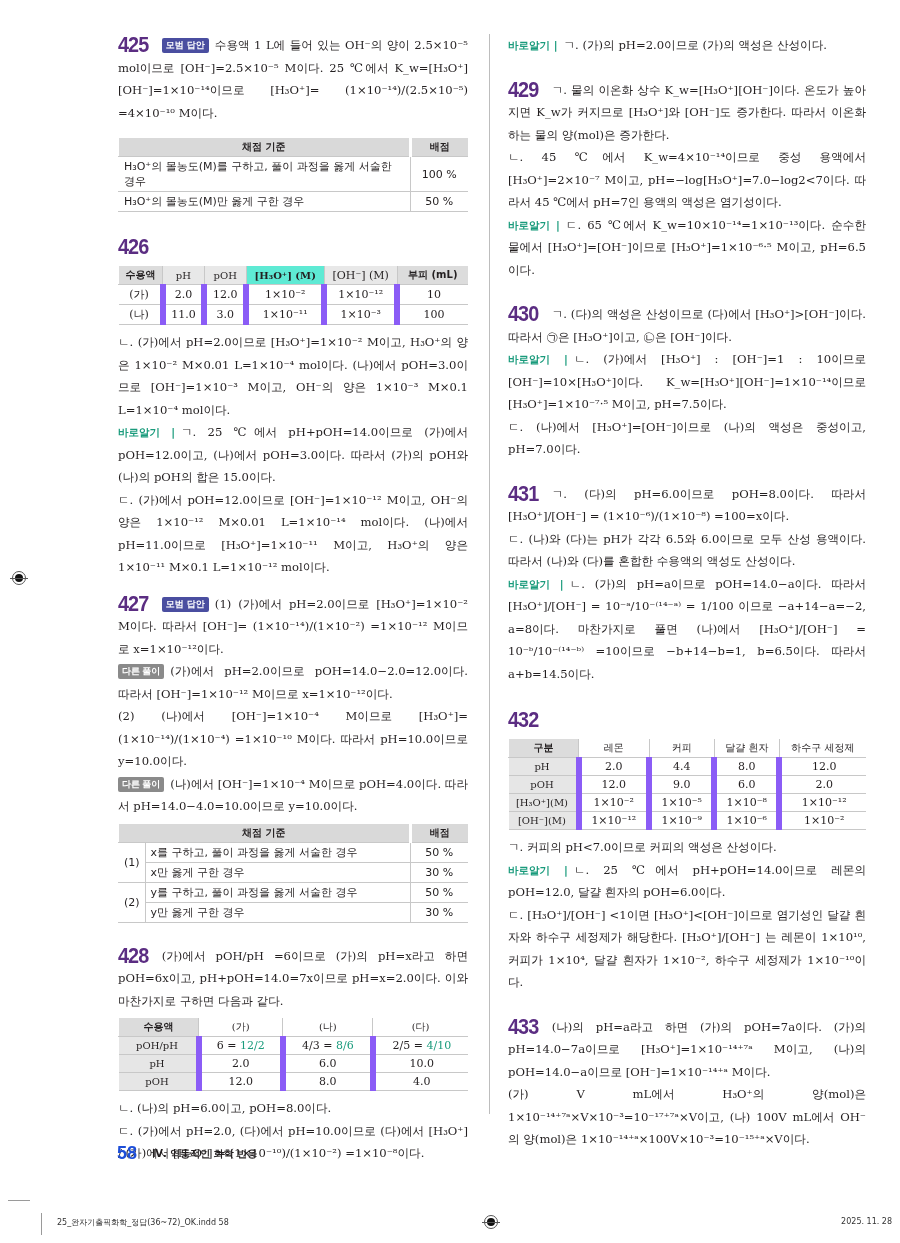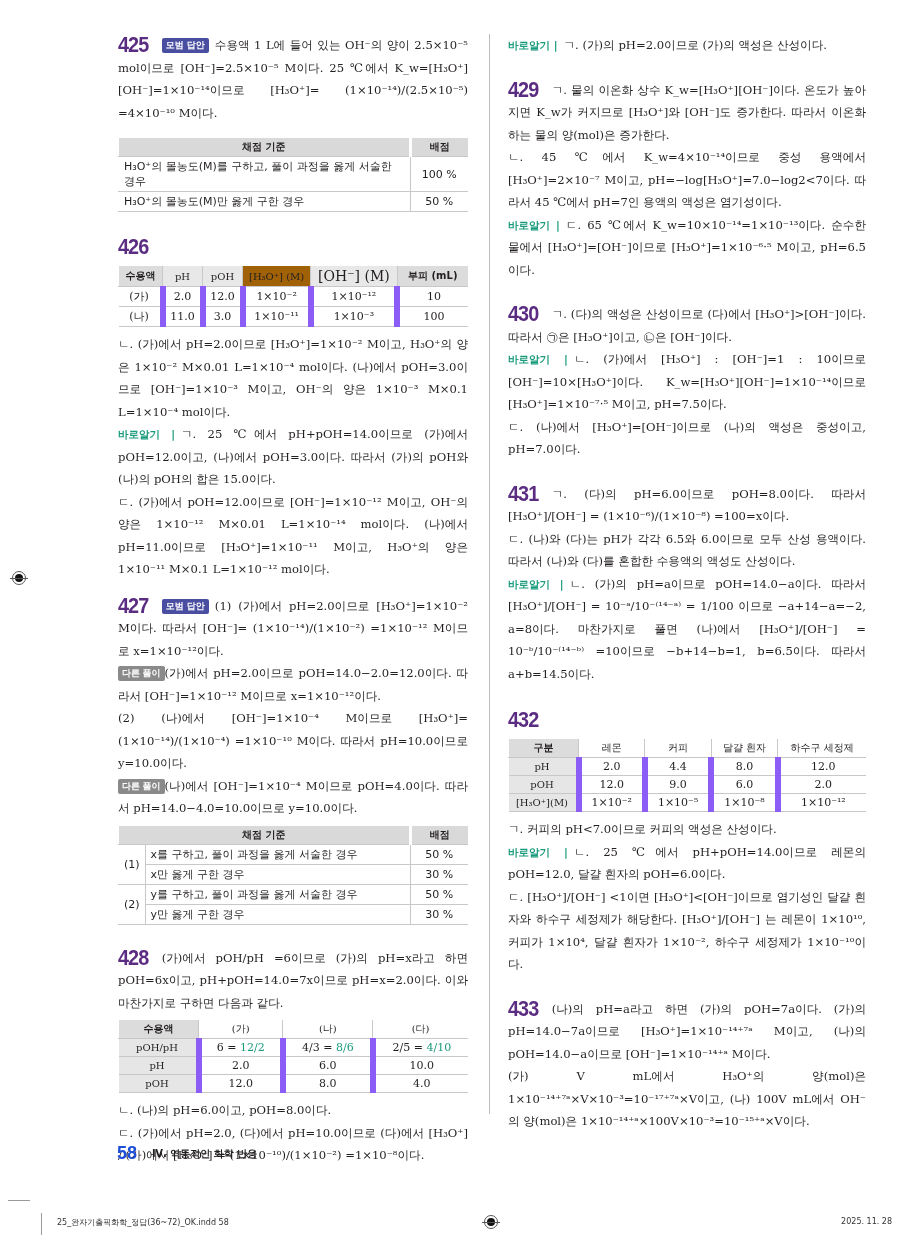--- a/index.html
+++ b/index.html
@@ -8,21 +8,21 @@
 
   .col { position: absolute; top: 34px; }
   .col-left { left: 118px; width: 350px; }
   .col-right { left: 508px; width: 358px; }
   .divider-v { position: absolute; left: 489px; top: 34px; width: 1px; height: 1080px; background: #bdbdbd; }
 
   .p { line-height: 22.5px; text-align: justify; white-space: normal; }
   .qnum { font-family: "Liberation Sans", "DejaVu Sans", sans-serif; font-weight: bold; color: #5b2d82; font-size: 22px; letter-spacing: -1px; display: inline-block; vertical-align: -3px; margin-right: 10px; transform: scaleX(0.9); transform-origin: left; }
   .qnum-block { display: block; margin-bottom: 6px; }
   .badge-model { display: inline-block; background: #4a4ea0; color: #fff; font-family: "DejaVu Sans", sans-serif; font-size: 9px; font-weight: bold; padding: 1px 4px; border-radius: 2px; margin-right: 6px; vertical-align: 1px; line-height: 13px; }
-  .badge-alt { display: inline-block; background: #8a8a8a; color: #fff; font-family: Liberation Sans, sans-serif; font-size: 9px; font-weight: bold; padding: 1px 4px; border-radius: 2px; margin-right: 0; vertical-align: 1px; line-height: 13px; }
+  .badge-alt { display: inline-block; background: #8a8a8a; color: #fff; font-family: Liberation Serif, serif; font-size: 9px; font-weight: bold; padding: 1px 4px; border-radius: 2px; margin-right: 6px; vertical-align: 1px; line-height: 13px; }
   .baro { color: #1a9b7c; font-family: "DejaVu Sans", sans-serif; font-weight: bold; font-size: 10.5px; margin-right: 6px; }
   .green { color: #1a9b7c; }
 
   table { border-collapse: collapse; width: 100%; font-size: 11px; }
   table td, table th { text-align: center; padding: 2px 3px; border-bottom: 1px solid #c8c8c8; border-left: 1px solid #ffffff; font-weight: normal; }
   table th { background: #dcdcdc; font-family: "DejaVu Sans", sans-serif; font-weight: bold; font-size: 10px; }
   .hd-cell { background: #e6e6e6; font-family: "DejaVu Sans", sans-serif; font-weight: bold; font-size: 10px; }
   .grade th { background: #d9d9d9; }
   .grade td { font-family: "DejaVu Sans", sans-serif; font-size: 11px; text-align: left; padding: 2px 5px; }
   .grade td.pct { text-align: center; border-left: 1px solid #c8c8c8; width: 58px; }
@@ -75,22 +75,22 @@
   <div class="gap-l"></div>
 
   <div>
     <span class="qnum qnum-block">426</span>
     <table class="data-tbl">
       <tbody>
           <tr>
         <th style="width:44px">수용액</th>
         <th style="background:#e8e8e8;font-family:'DejaVu Serif',serif;font-weight:normal">pH</th>
         <th style="background:#e8e8e8;font-family:'DejaVu Serif',serif;font-weight:normal">pOH</th>
-        <th style="background:#a16207;font-family:'DejaVu Serif',serif;font-weight:normal;font-size:10px">[H₃O⁺] (M)</th>
-        <th style="background:#e8e8e8;font-family:'DejaVu Serif',serif;font-weight:normal;font-size:14px">[OH⁻] (M)</th>
+        <th style="background:#5eead4;font-family:'DejaVu Serif',serif;font-weight:bold;font-size:10px">[H₃O⁺] (M)</th>
+        <th style="background:#e8e8e8;font-family:'DejaVu Serif',serif;font-weight:normal;font-size:11px">[OH⁻] (M)</th>
         <th style="width:71px">부피 (mL)</th>
       </tr>
       <tr>
         <td>(가)</td>
         <td>2.0</td>
         <td>12.0</td>
         <td>1×10⁻²</td>
         <td>1×10⁻¹²</td>
         <td>10</td>
       </tr>
@@ -241,20 +241,27 @@
         <td>6.0</td>
         <td>2.0</td>
       </tr>
       <tr>
         <td class="hd-cell" style="font-family:'DejaVu Serif',serif;font-weight:normal">[H₃O⁺](M)</td>
         <td>1×10⁻²</td>
         <td>1×10⁻⁵</td>
         <td>1×10⁻⁸</td>
         <td>1×10⁻¹²</td>
       </tr>
+      <tr>
+        <td class="hd-cell" style="font-family:'DejaVu Serif',serif;font-weight:normal">[OH⁻](M)</td>
+        <td>1×10⁻¹²</td>
+        <td>1×10⁻⁹</td>
+        <td>1×10⁻⁶</td>
+        <td>1×10⁻²</td>
+      </tr>
     </tbody>
       </table>
     <div class="gap-s"></div>
     <div class="p">ㄱ. 커피의 pH&lt;7.0이므로 커피의 액성은 산성이다.</div>
     <div class="p"><span class="baro">바로알기 |</span><span>ㄴ. 25 ℃에서 pH+pOH=14.0이므로 레몬의 pOH=12.0, 달걀 흰자의 pOH=6.0이다.</span></div>
     <div class="p">ㄷ. [H₃O⁺]/[OH⁻] &lt;1이면 [H₃O⁺]&lt;[OH⁻]이므로 염기성인 달걀 흰자와 하수구 세정제가 해당한다. [H₃O⁺]/[OH⁻] 는 레몬이 1×10¹⁰, 커피가 1×10⁴, 달걀 흰자가 1×10⁻², 하수구 세정제가 1×10⁻¹⁰이다.</div>
   </div>
 
   <div class="gap-l"></div>
 

